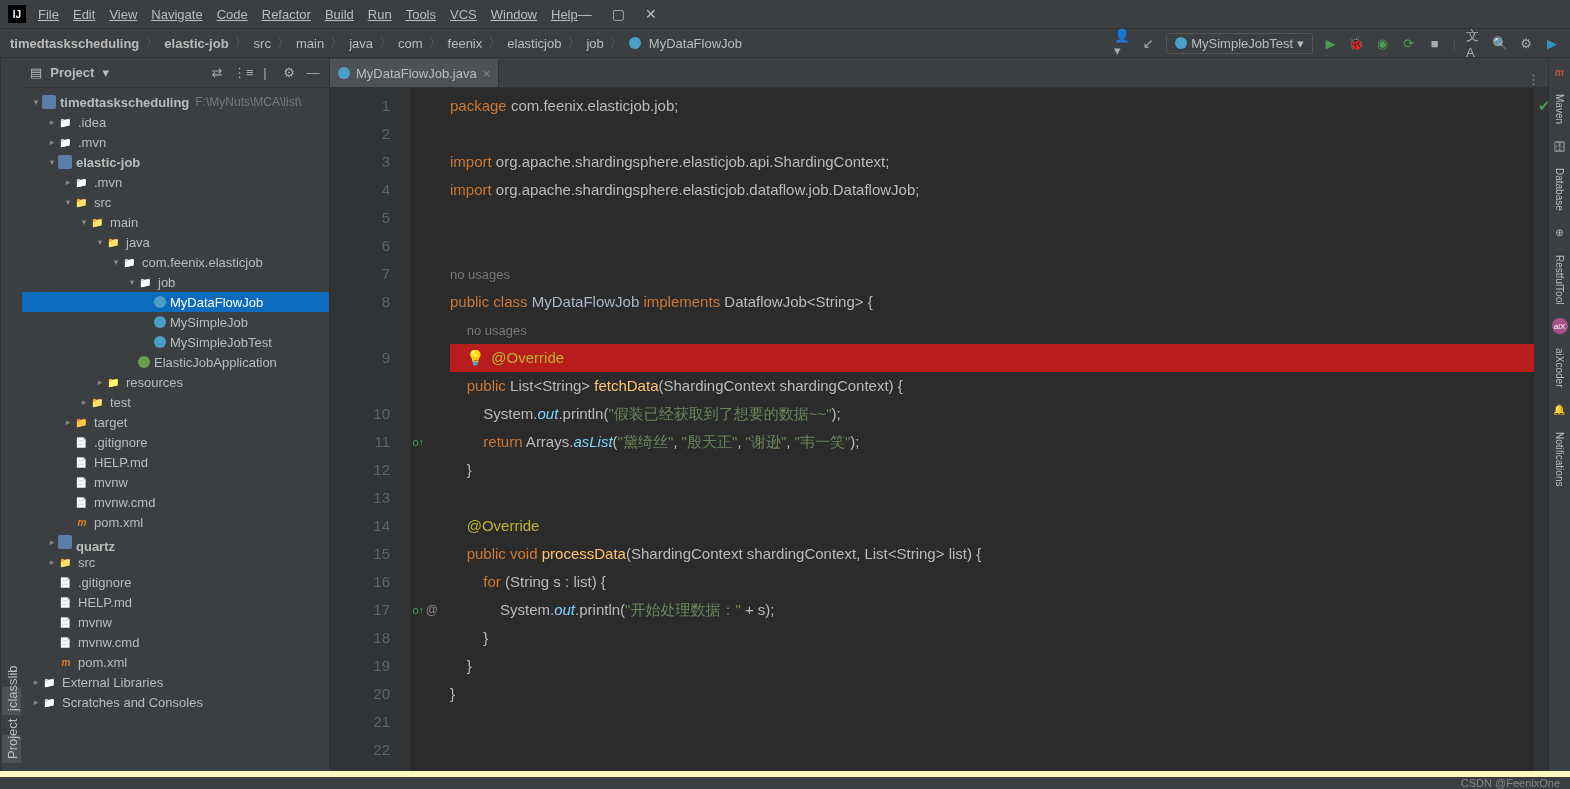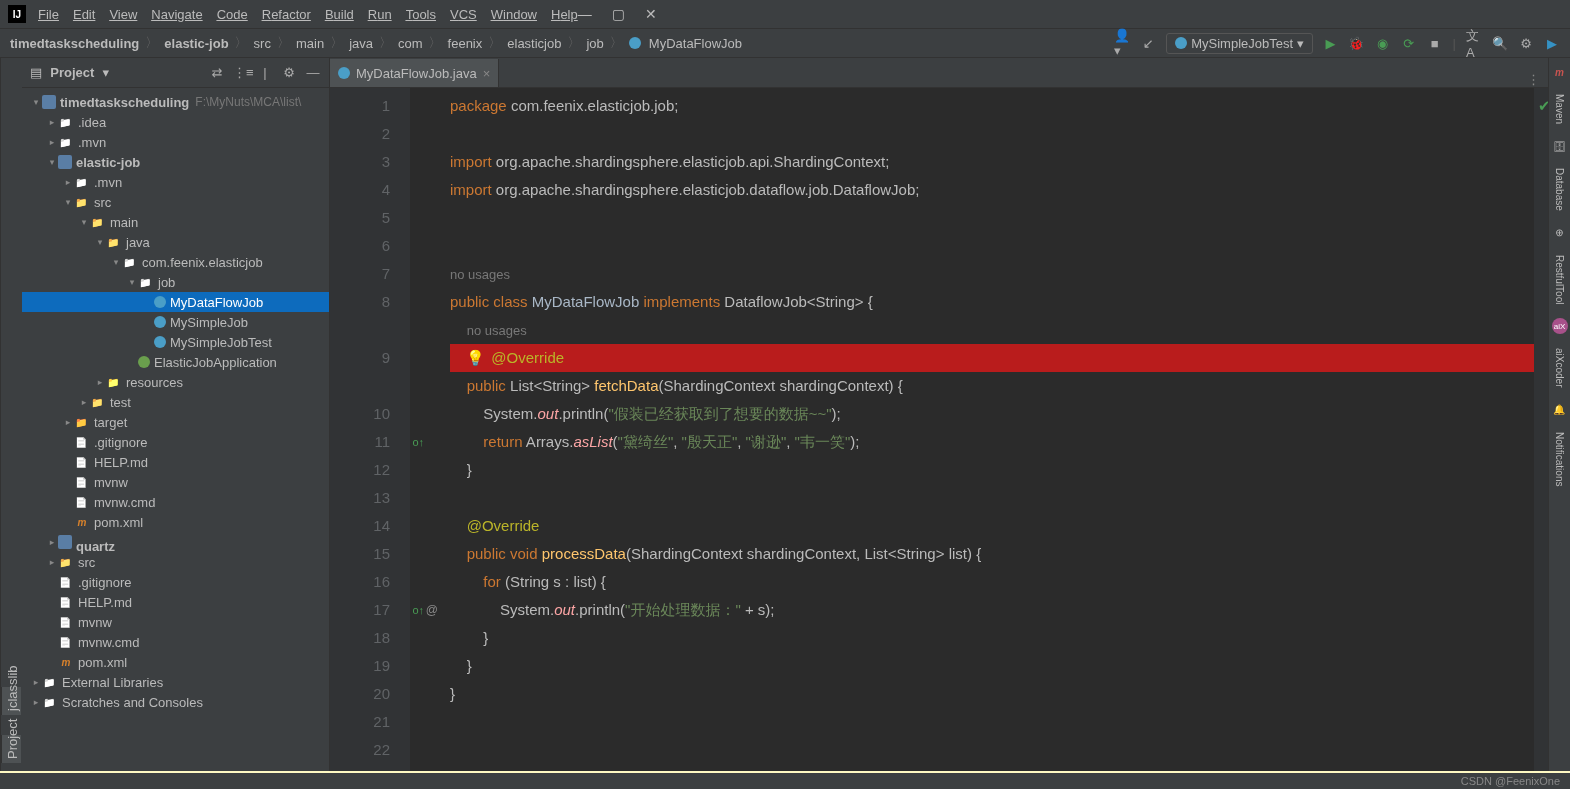--- a/index.html
+++ b/index.html
@@ -60,27 +60,27 @@
 .gutter .ln .mark { position: absolute; right: -34px; font-size: 11px; color: #499c54; }
 .gutter .ln .mark2 { position: absolute; right: -48px; font-size: 12px; color: #888; }
 .src { flex: 1; padding: 4px 0 4px 40px; position: relative; }
 .src .line { height: 28px; white-space: pre; }
 .src .line.hl { background: #b91c1c; }
 .kw { color: #cc7832; }
 .str { color: #6a8759; }
 .ann { color: #bbb529; }
 .typ { color: #a9b7c6; }
 .mth { color: #ffc66d; }
-.fld { color: #fca5a5; font-style: italic; }
+.fld { color: #7dd3fc; font-style: italic; }
 .hint { color: #787878; font-size: 13px; }
 .bulb { color: #f0a732; margin-right: 6px; }
 .rightgutter { width: 22px; background: #3c3f41; border-left: 1px solid #323232; display: flex; flex-direction: column; align-items: center; padding: 6px 0; gap: 14px; font-size: 10px; }
 .rightgutter .rt { writing-mode: vertical-rl; }
 .rightgutter .ricon { width: 16px; height: 16px; display: flex; align-items: center; justify-content: center; }
-.statusbar { height: 18px; background: #3c3f41; border-top: 2px solid #fef9c3; display: flex; align-items: center; justify-content: flex-end; padding: 0 10px; font-size: 11px; color: #888; }
+.statusbar { height: 18px; background: #3c3f41; border-top: 6px solid #fef9c3; display: flex; align-items: flex-start; justify-content: flex-end; padding: 0 10px; font-size: 11px; color: #888; }
 .check { color: #499c54; margin: 4px; }
 </style>
 </head>
 <body>
 
 <div class="titlebar">
   <div class="logo">IJ</div>
   <div class="menu" id="menu">
       <span><u>F</u>ile</span>
       <span><u>E</u>dit</span>

